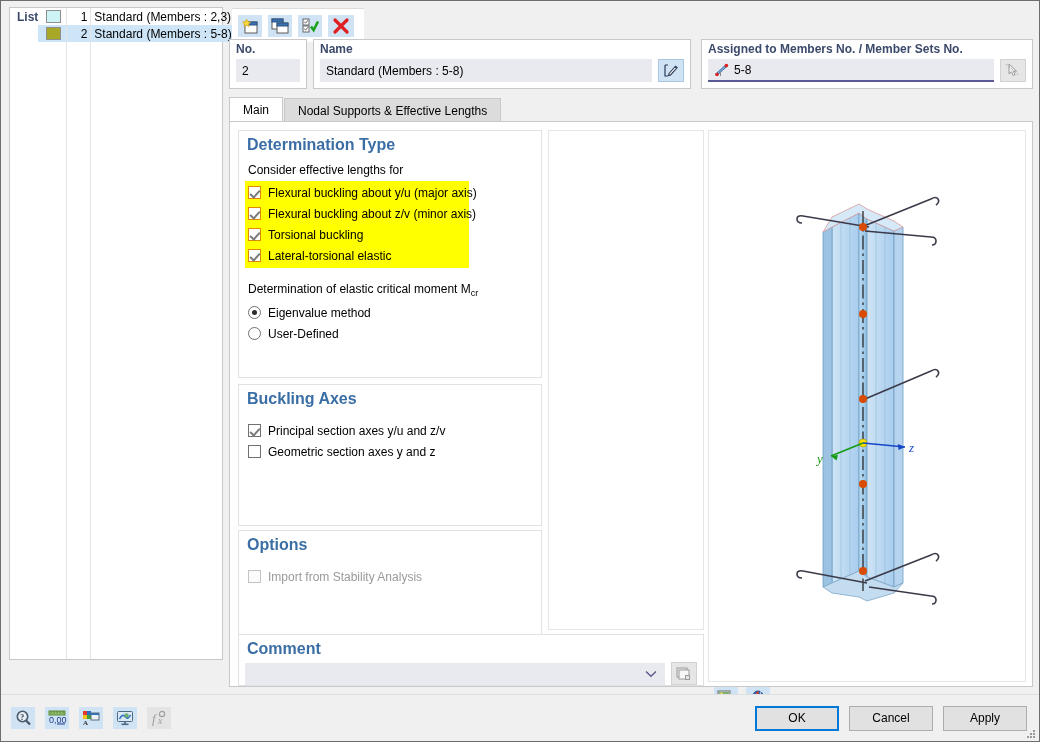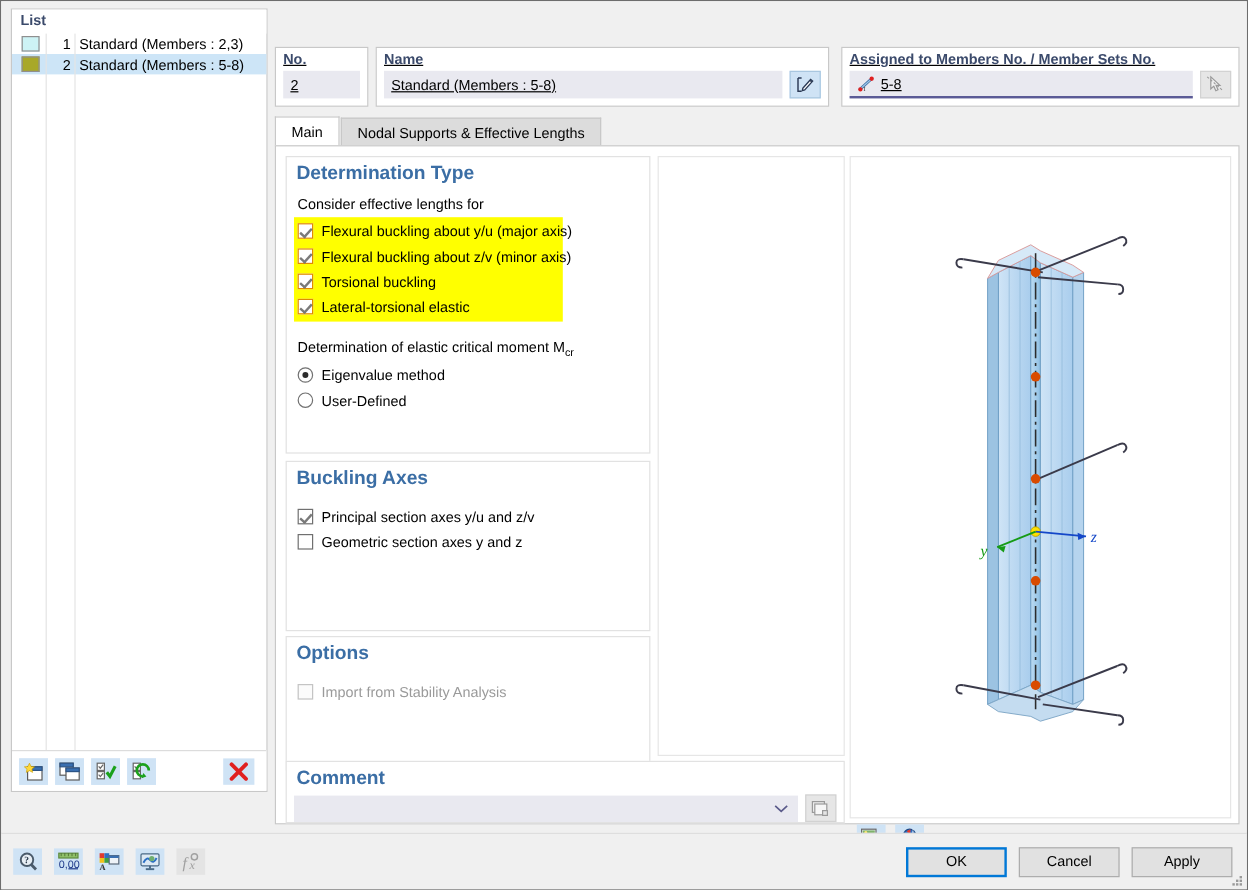--- a/index.html
+++ b/index.html
@@ -53,21 +53,21 @@
   }
   .win-btn svg { display: block; }
 
   
   .body-area { flex: 1 1 auto; position: relative; background: #f0f0f0; }
 
   
   .list-panel {
     position: absolute; left: 8px; top: 6px; width: 214px; height: 653px;
     background: #ffffff; border: 1px solid #c8c8c8;
-    display: flex; flex-direction: column;
+    display: flex; flex-direction: row;
   }
   .list-header {
     height: 20px; padding: 2px 0 0 7px;
     font-size: 12px; font-weight: bold; color: #3b4a6b;
     background: #ffffff;
   }
   .list-rows { flex: 1 1 auto; position: relative; }
   .list-row {
     display: flex; align-items: center; height: 17px;
     font-size: 12px; color: #000;
@@ -96,21 +96,20 @@
     display: flex; align-items: center; justify-content: center;
     position: relative;
   }
   .tb-del { position: absolute; right: 10px; width: 26px; height: 22px;
     background: #cfe3f5; display: flex; align-items: center; justify-content: center; }
 
   
   .fld-group {
     position: absolute; background: #ffffff; border: 1px solid #c8c8c8;
     padding: 2px 6px 6px 6px;
-    text-decoration: underline;
   }
   .fld-label { font-size: 12px; font-weight: bold; color: #3b4a6b; margin-bottom: 3px; }
   .fld-input {
     height: 23px; background: #e9e9f0; border: none;
     display: flex; align-items: center; padding-left: 6px;
     font-size: 12px; color: #000;
   }
   .fld-input.underlined { border-bottom: 2px solid #5a5a96; }
 
   #grp-no { left: 228px; top: 38px; width: 78px; height: 50px; }

